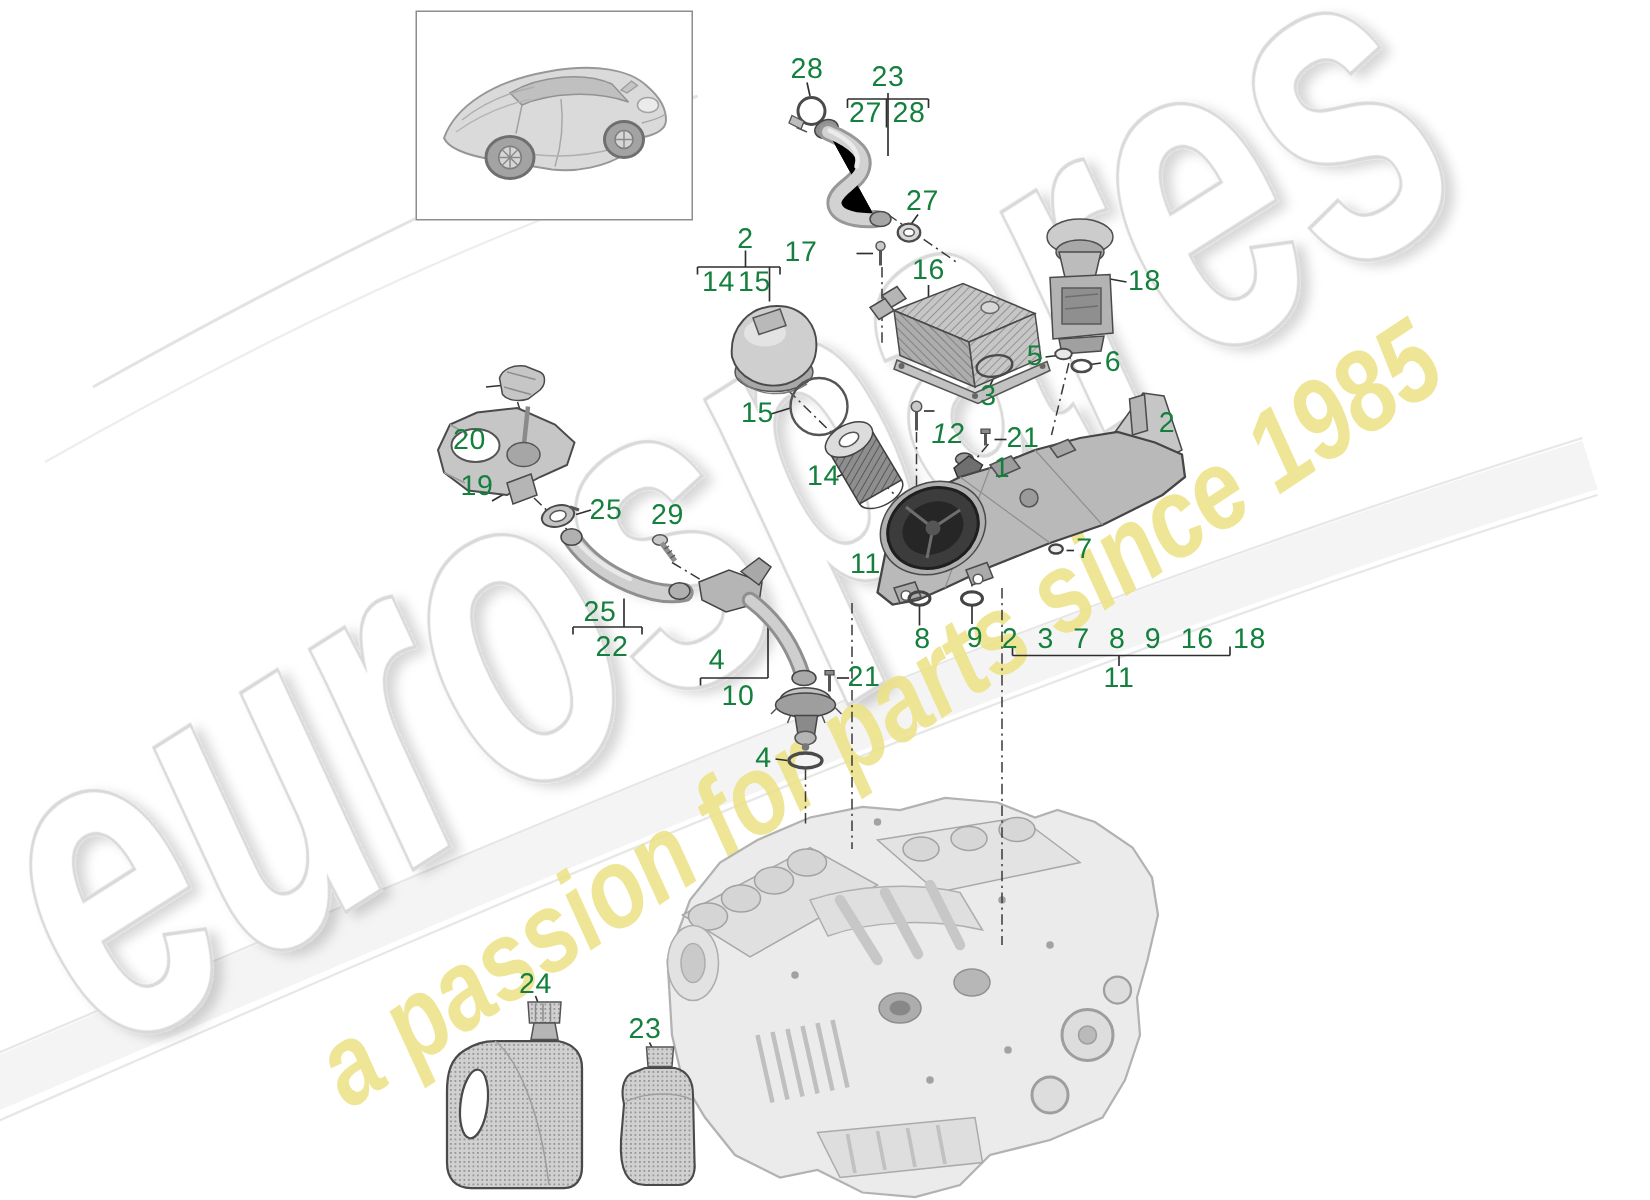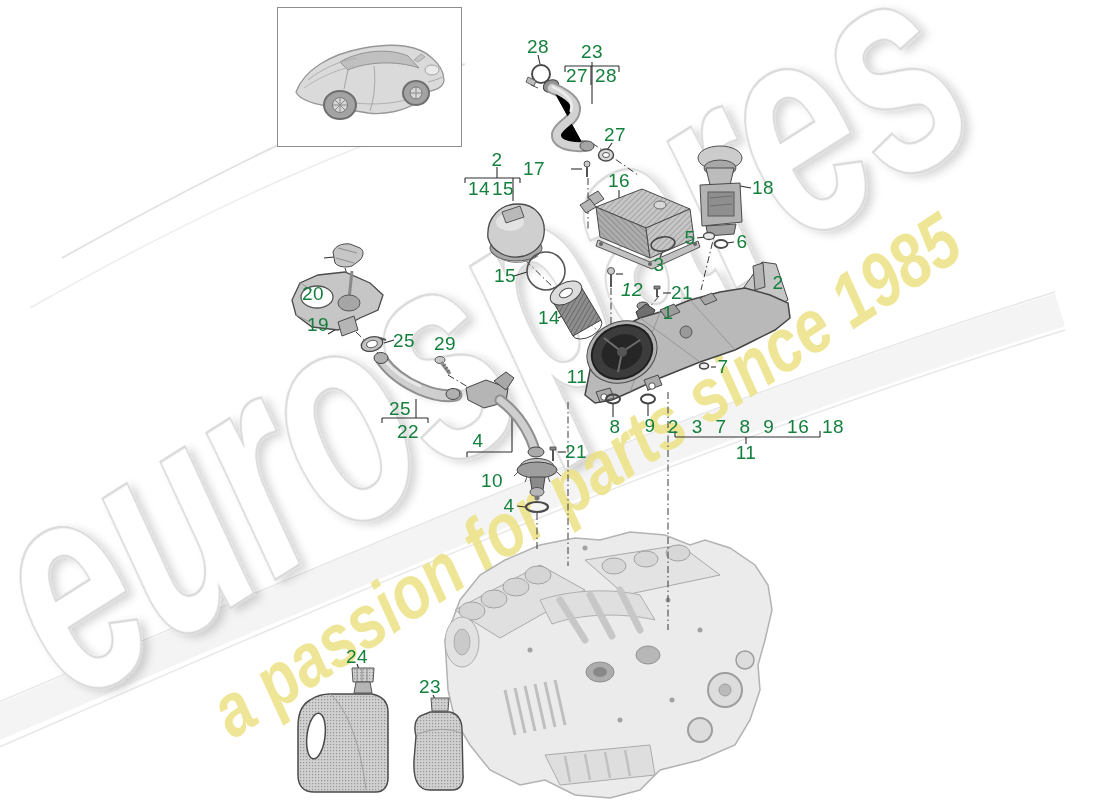--- a/index.html
+++ b/index.html
@@ -363,21 +363,21 @@
       <div class="callout" style="left: 503px; top: 189px;">15</div>
       <div class="callout" style="left: 505px; top: 276px;">15</div>
       <div class="callout" style="left: 549px; top: 318px;">14</div>
       <div class="callout" style="left: 313px; top: 258px; margin-top: 36px;">20</div>
       <div class="callout" style="left: 318px; top: 325px;">19</div>
       <div class="callout" style="left: 404px; top: 341px;">25</div>
       <div class="callout" style="left: 445px; top: 344px;">29</div>
       <div class="callout" style="left: 400px; top: 409px;">25</div>
       <div class="callout" style="left: 408px; top: 432px;">22</div>
       <div class="callout" style="left: 478px; top: 441px;">4</div>
-      <div class="callout" style="left: 492px; top: 481px;">10</div>
+      <div class="callout" style="left: 492px; top: 465px;">10</div>
       <div class="callout" style="left: 576px; top: 452px;">21</div>
       <div class="callout" style="left: 509px; top: 506px;">4</div>
       <div class="callout" style="left: 577px; top: 377px;">11</div>
       <div class="callout" style="left: 615px; top: 427px;">8</div>
       <div class="callout" style="left: 650px; top: 426px;">9</div>
       <div class="callout" style="left: 723px; top: 367px;">7</div>
       <div class="callout wide" style="left: 756px; top: 427px;">2 3 7 8 9 16 18</div>
       <div class="callout" style="left: 746px; top: 453px;">11</div>
       <div class="callout" style="left: 357px; top: 657px;">24</div>
       <div class="callout" style="left: 430px; top: 687px;">23</div>

